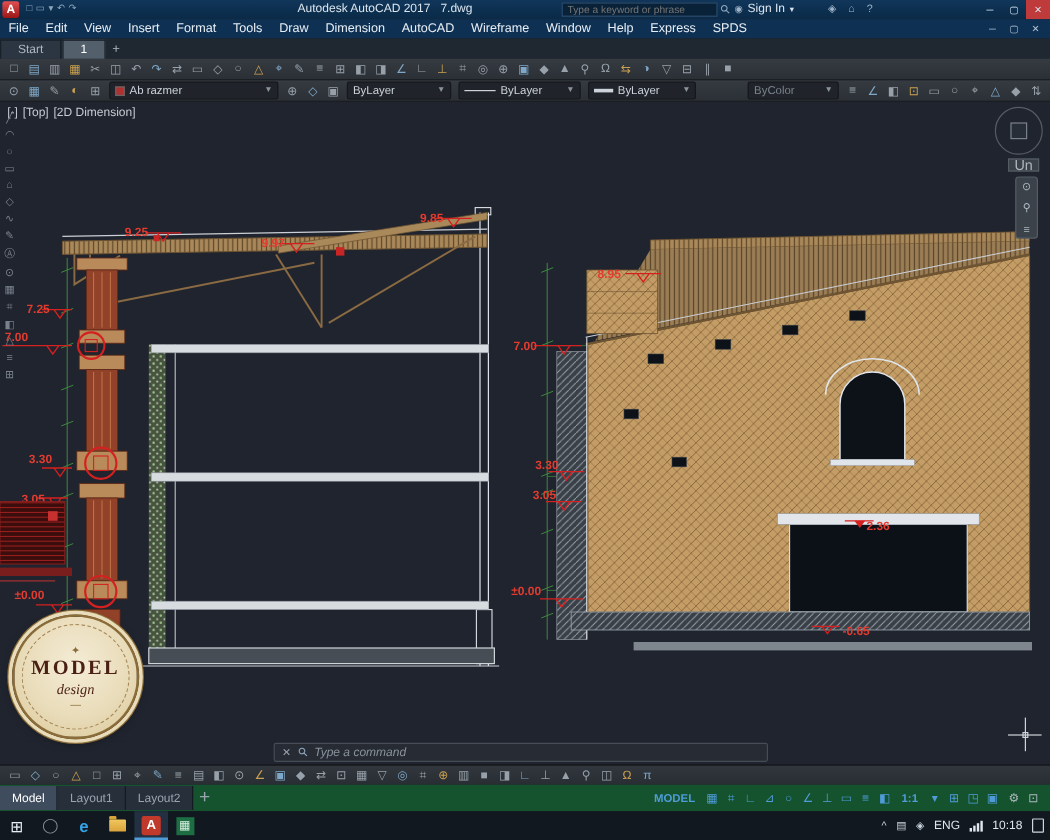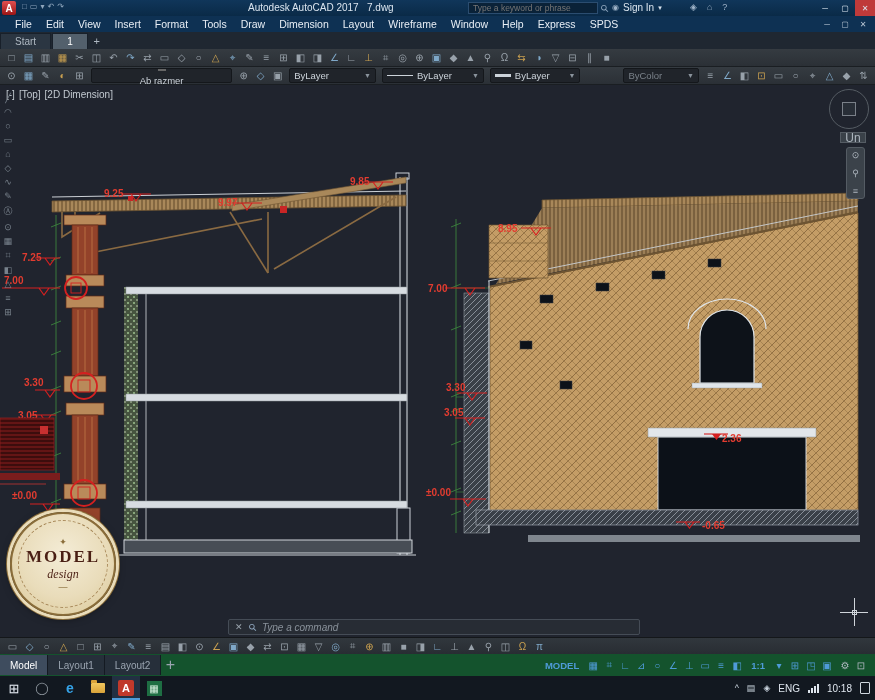--- a/index.html
+++ b/index.html
@@ -15,21 +15,21 @@
   .tb-search { position:absolute; left:468px; top:2px; display:flex; align-items:center; gap:3px; }
   .tb-search input { width:130px; height:12px; background:#0a2238; border:1px solid #2b4d70; color:#8fa6bd; font-size:8.5px; padding:0 4px; }
   .mag { display:inline-block; transform:rotate(-45deg); color:#8fa6bd; font-size:10px; }
   .signin { position:absolute; left:612px; top:2px; display:flex; align-items:center; gap:4px; color:#dbe5ef; }
   .extra-ico { position:absolute; left:690px; top:2px; display:flex; gap:10px; color:#9fb3c8; font-size:9px; }
   .winbtns { position:absolute; right:0; top:0; display:flex; height:16px; }
   .winbtns span { width:20px; display:flex; align-items:center; justify-content:center; font-size:8px; color:#dbe5ef; }
   .winbtns .close { background:#bf3a3a; }
 
   
-  #menubar { top:16px; height:16px; background:#0e3153; display:flex; align-items:center; padding-left:8px; }
+  #menubar { top:16px; height:16px; background:#0e3153; display:flex; align-items:center; padding-left:0; }
   .menu-item { padding:0 7px; font-size:10.5px; color:#e8eef5; }
   .docbtns { margin-left:auto; display:flex; gap:2px; padding-right:4px; color:#b8c6d4; font-size:8px; }
   .docbtns span { width:16px; text-align:center; }
 
   
   #filetabs { top:32px; height:17px; background:#1f2731; display:flex; align-items:flex-end; padding-left:0; }
   .ftab { height:16px; padding:0 14px; font-size:10px; display:flex; align-items:center; color:#aeb8c2; background:#2b3642; border:1px solid #18202a; border-bottom:none; margin-right:1px; }
   .ftab.active { background:#53606c; color:#fff; }
   .ftab-add { width:16px; height:16px; display:flex; align-items:center; justify-content:center; color:#aeb8c2; font-size:11px; }
 
@@ -153,21 +153,21 @@
 
   <div class="row" id="menubar">
     <span class="menu-item">File</span>
     <span class="menu-item">Edit</span>
     <span class="menu-item">View</span>
     <span class="menu-item">Insert</span>
     <span class="menu-item">Format</span>
     <span class="menu-item">Tools</span>
     <span class="menu-item">Draw</span>
     <span class="menu-item">Dimension</span>
-    <span class="menu-item">Layout</span>
+    <span class="menu-item">AutoCAD</span>
     <span class="menu-item">Wireframe</span>
     <span class="menu-item">Window</span>
     <span class="menu-item">Help</span>
     <span class="menu-item">Express</span>
     <span class="menu-item">SPDS</span>
     <div class="docbtns">
         <span>─</span>
         <span>▢</span>
         <span>✕</span>
       </div>
@@ -221,21 +221,21 @@
   </div>
 
   <div class="row toolbar" id="tb2">
     <div class="strip">
         <span>⊙</span>
         <span>▦</span>
         <span>✎</span>
         <span>◐</span>
         <span>⊞</span>
       </div>
-    <div class="dd" style="width:150px;flex-direction:column;">
+    <div class="dd" style="width:150px;">
       <span class="swatch"></span>
       <span>Ab razmer</span>
       <span class="caret">▼</span>
     </div>
     <div class="strip">
         <span>⊕</span>
         <span>◇</span>
         <span>▣</span>
       </div>
     <div class="dd" style="width:92px;">

